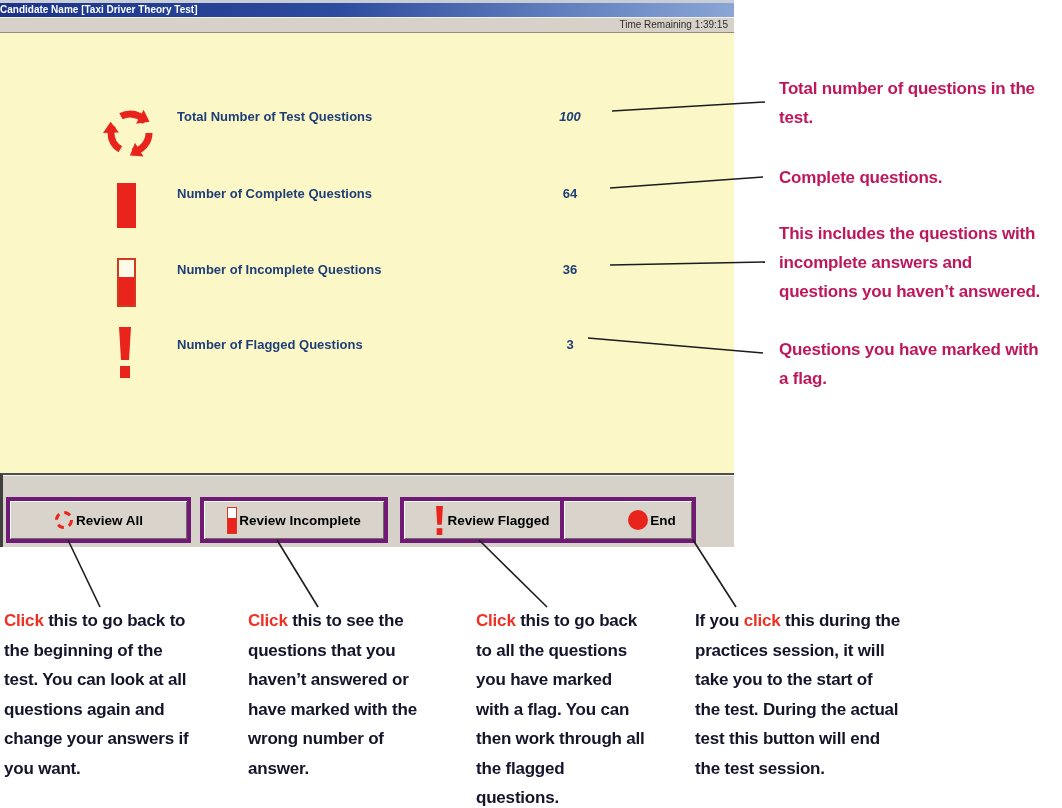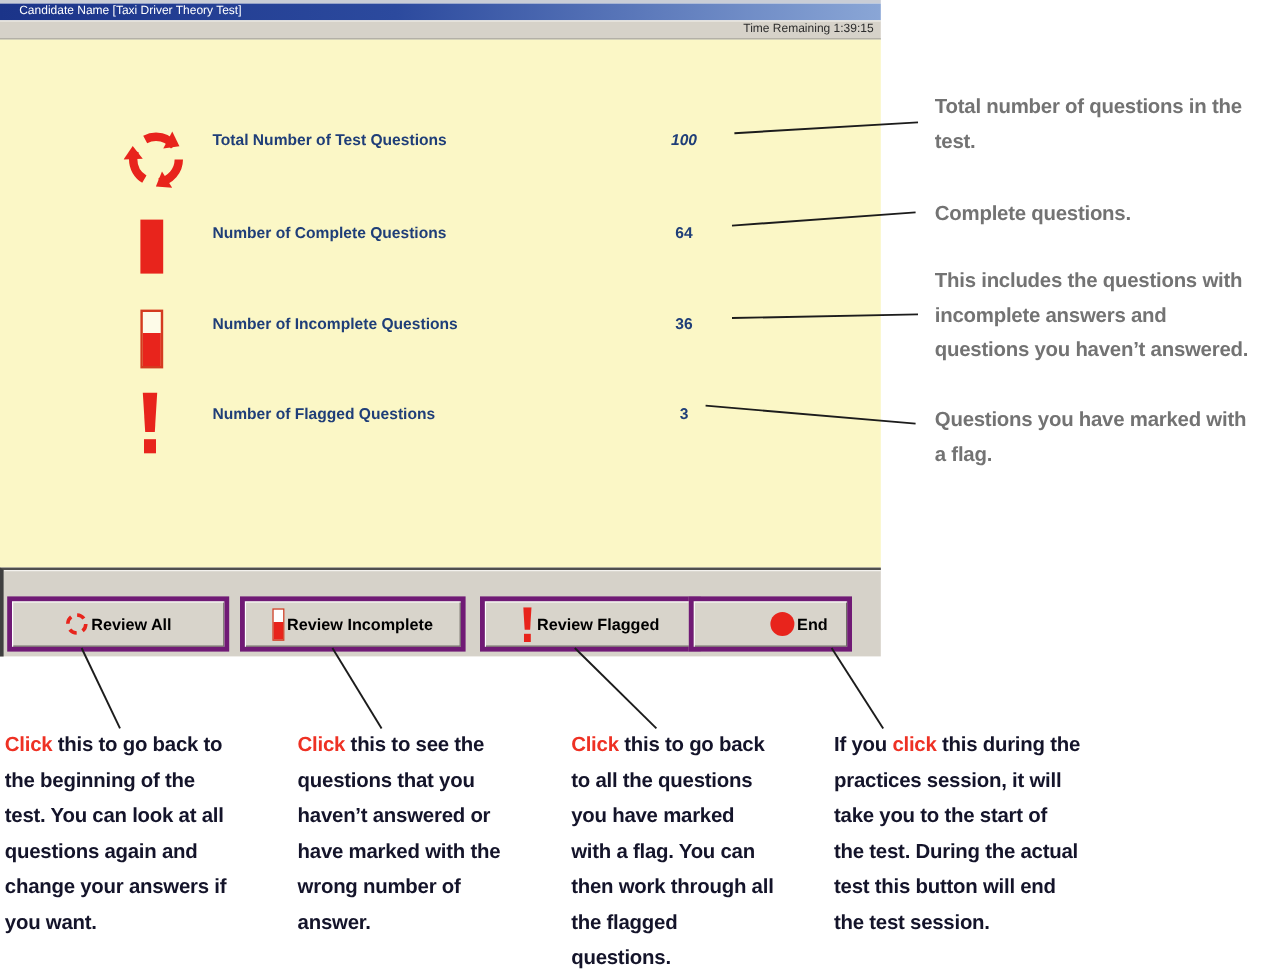--- a/index.html
+++ b/index.html
@@ -4,22 +4,22 @@
 <style>
   html,body{margin:0;padding:0;background:#ffffff;}
   #canvas{position:relative;width:1062px;height:808px;background:#ffffff;overflow:hidden;
           font-family:"Liberation Sans",sans-serif;}
 
   
   .app{position:absolute;left:0;top:0;width:734px;height:547px;}
   .topstrip{position:absolute;left:0;top:0;width:734px;height:3px;background:#c9cdd6;}
   .titlebar{position:absolute;left:0;top:3px;width:734px;height:14px;
             background:linear-gradient(90deg,#1b3489 0%,#2c4a9e 45%,#8aa6d6 100%);
-            color:#ffffff;font-size:10px;font-weight:normal;line-height:14px;
-            padding-left:16px;box-sizing:border-box;white-space:nowrap;}
+            color:#ffffff;font-size:10px;font-weight:bold;line-height:14px;
+            padding-left:0;box-sizing:border-box;white-space:nowrap;}
   .menubar{position:absolute;left:0;top:17px;width:734px;height:16px;background:#d6d2c9;
            box-shadow:inset 0 1px 0 #f4f2ee, inset 0 -1px 0 #8f8d86;
            font-size:10px;color:#2c2c2c;line-height:16px;text-align:right;
            padding-right:6px;box-sizing:border-box;white-space:nowrap;}
   .content{position:absolute;left:0;top:33px;width:734px;height:440px;background:#fbf7c6;}
 
   .row-label{position:absolute;left:177px;font-size:13px;font-weight:bold;color:#1f3e78;white-space:nowrap;}
   .row-value{position:absolute;left:546px;width:48px;text-align:center;
              font-size:13px;font-weight:bold;color:#1f3e78;}
 
@@ -33,27 +33,27 @@
            border-top:2px solid #4f4f4f;border-left:3px solid #3f3f3f;box-sizing:border-box;
            box-shadow:inset 0 1px 0 #f4f2ee;}
   .tb-btn{position:absolute;top:22px;height:46px;background:#d8d4cb;
           border:4px solid #701a75;box-sizing:border-box;
           box-shadow:inset 1px 1px 0 #ffffff, inset -1px -1px 0 #6f6d66;
           display:flex;align-items:center;justify-content:center;gap:2px;
           font-size:13.5px;font-weight:bold;color:#000;cursor:pointer;white-space:nowrap;}
   .btn1{left:3px;width:185px;}
   .btn2{left:197px;width:188px;}
   .btn3{left:397px;width:184px;}
-  .btn4{left:571px;width:136px;padding-left:48px;}
+  .btn4{left:557px;width:136px;padding-left:48px;}
   .incomplete-small{width:10px;height:27px;border:1px solid #d43a20;box-sizing:border-box;
                     background:linear-gradient(180deg,#ffffff 0,#ffffff 40%,#e8241c 40%);}
   .end-dot{width:20px;height:20px;border-radius:50%;background:#e8241c;}
 
   
-  .rnote{position:absolute;color:#737373;font-size:17px;font-weight:bold;line-height:29px;
+  .rnote{position:absolute;color:#be185d;font-size:17px;font-weight:bold;line-height:29px;
          letter-spacing:-0.2px;white-space:pre-line;}
   .bnote{position:absolute;top:606px;color:#14142a;font-size:17px;font-weight:bold;
          line-height:29.5px;letter-spacing:-0.2px;white-space:pre-line;}
   .rn1{left:779px;top:74px;}
   .rn2{left:779px;top:163px;}
   .rn3{left:779px;top:219px;}
   .rn4{left:779px;top:335px;}
   .bn1{left:4px;}
   .bn2{left:248px;}
   .bn3{left:476px;}

